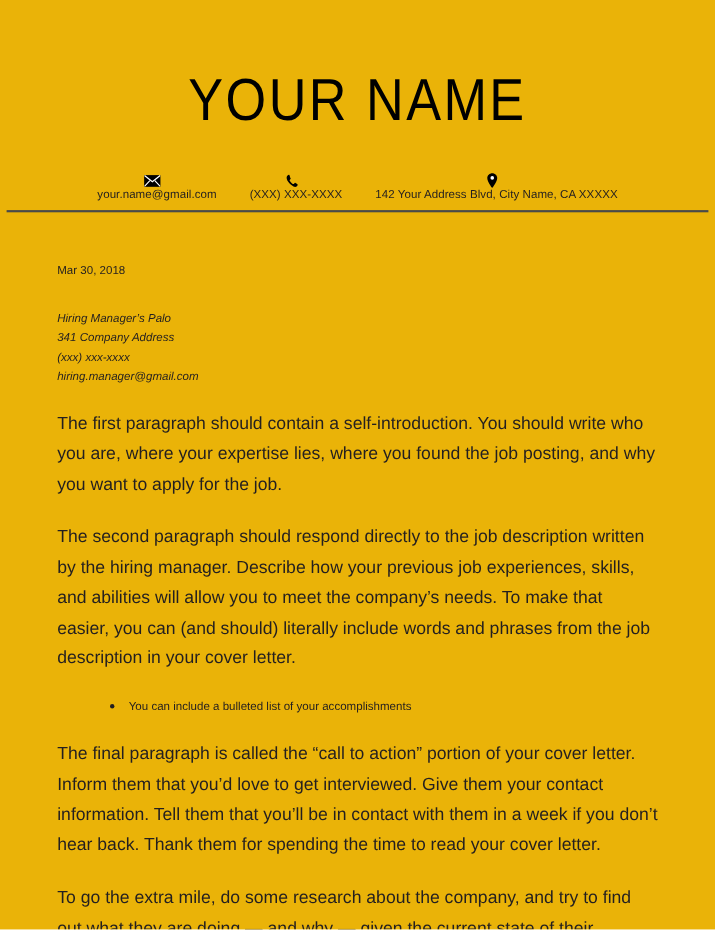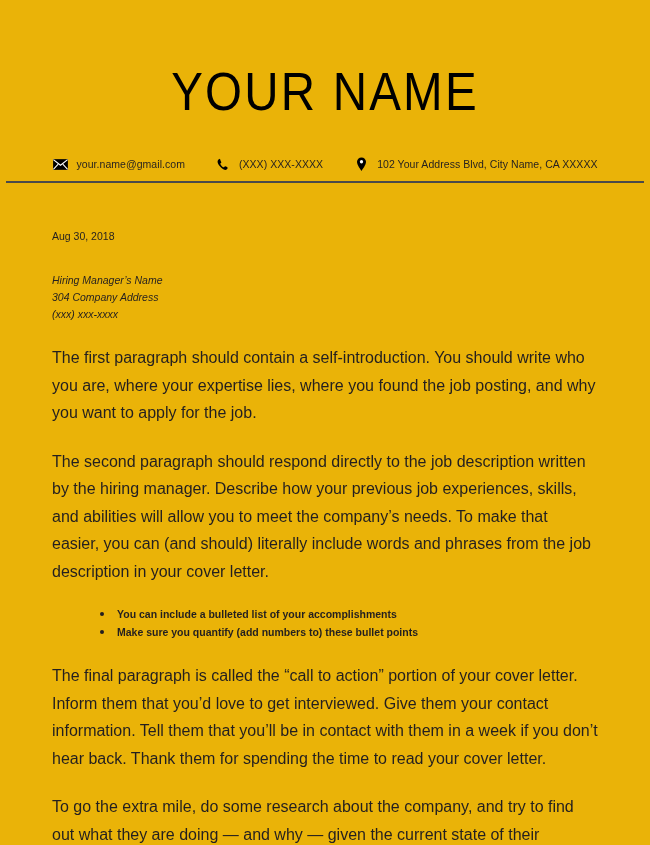--- a/index.html
+++ b/index.html
@@ -46,20 +46,21 @@
     justify-content: center;
     align-items: center;
     margin-top: 14px;
     padding: 0 46px;
     gap: 0px;
   }
   .contact-item {
     display: flex;
     align-items: center;
     white-space: nowrap;
+    flex-direction: column;
   }
   .contact-item + .contact-item {
     margin-left: 30px;
   }
   .contact-icon {
     display: inline-flex;
     align-items: center;
     justify-content: center;
     width: 16px;
     height: 15px;
@@ -121,21 +122,20 @@
     margin: 20px 0 0 0;
     padding-left: 48px;
     list-style: none;
   }
   .bullet-list li {
     position: relative;
     font-size: 10.5px;
     line-height: 1.72;
     color: #231f20;
     padding-left: 17px;
-    font-weight: bold;
   }
   .bullet-list li::before {
     content: "";
     position: absolute;
     left: 0;
     top: 7px;
     width: 4px;
     height: 4px;
     border-radius: 50%;
     background: #231f20;
@@ -185,46 +185,46 @@
         <span class="contact-text">(XXX) XXX-XXXX</span>
       </div>
 
       <div class="contact-item">
         <span class="contact-icon">
           <svg viewBox="0 0 14 18" width="11" height="14" aria-hidden="true">
             <path d="M7 0.6C3.8.6 1.2 3.1 1.2 6.2c0 4 5 10.8 5.3 11.1.2.3.7.3.9 0 .3-.3 5.4-7.1 5.4-11.1C12.8 3.1 10.2.6 7 .6z" fill="#000000"></path>
             <circle cx="7" cy="6.1" r="2.1" fill="#ffffff"></circle>
           </svg>
         </span>
-        <span class="contact-text">102 Your Address Blvd, City Name, CA XXXXX</span>
+        <span class="contact-text">142 Your Address Blvd, City Name, CA XXXXX</span>
       </div>
 
     </div>
 
     <hr class="divider">
   </header>
 
   <main class="letter-body">
 
-    <div class="date-line">Aug 30, 2018</div>
+    <div class="date-line">Mar 30, 2018</div>
 
     <address class="recipient-block">
-      <span class="recipient-line">Hiring Manager’s Name</span>
-      <span class="recipient-line">304 Company Address</span>
+      <span class="recipient-line">Hiring Manager’s Palo</span>
+      <span class="recipient-line">341 Company Address</span>
       <span class="recipient-line">(xxx) xxx-xxxx</span>
+      <span class="recipient-line">hiring.manager@gmail.com</span>
     </address>
 
 
     <p class="para">The first paragraph should contain a self-introduction. You should write who you are, where your expertise lies, where you found the job posting, and why you want to apply for the job.</p>
 
     <p class="para">The second paragraph should respond directly to the job description written by the hiring manager. Describe how your previous job experiences, skills, and abilities will allow you to meet the company’s needs. To make that easier, you can (and should) literally include words and phrases from the job description in your cover letter.</p>
 
     <ul class="bullet-list">
       <li>You can include a bulleted list of your accomplishments</li>
-      <li>Make sure you quantify (add numbers to) these bullet points</li>
     </ul>
 
     <p class="para">The final paragraph is called the “call to action” portion of your cover letter. Inform them that you’d love to get interviewed. Give them your contact information. Tell them that you’ll be in contact with them in a week if you don’t hear back. Thank them for spending the time to read your cover letter.</p>
 
     <p class="para">To go the extra mile, do some research about the company, and try to find out what they are doing — and why — given the current state of their industry. Explain how you can fit into that schema, and help push the company forward and achieve any goals you suspect they may have.</p>
 
 
     <p class="signature">Your Name</p>
 
   </main>

